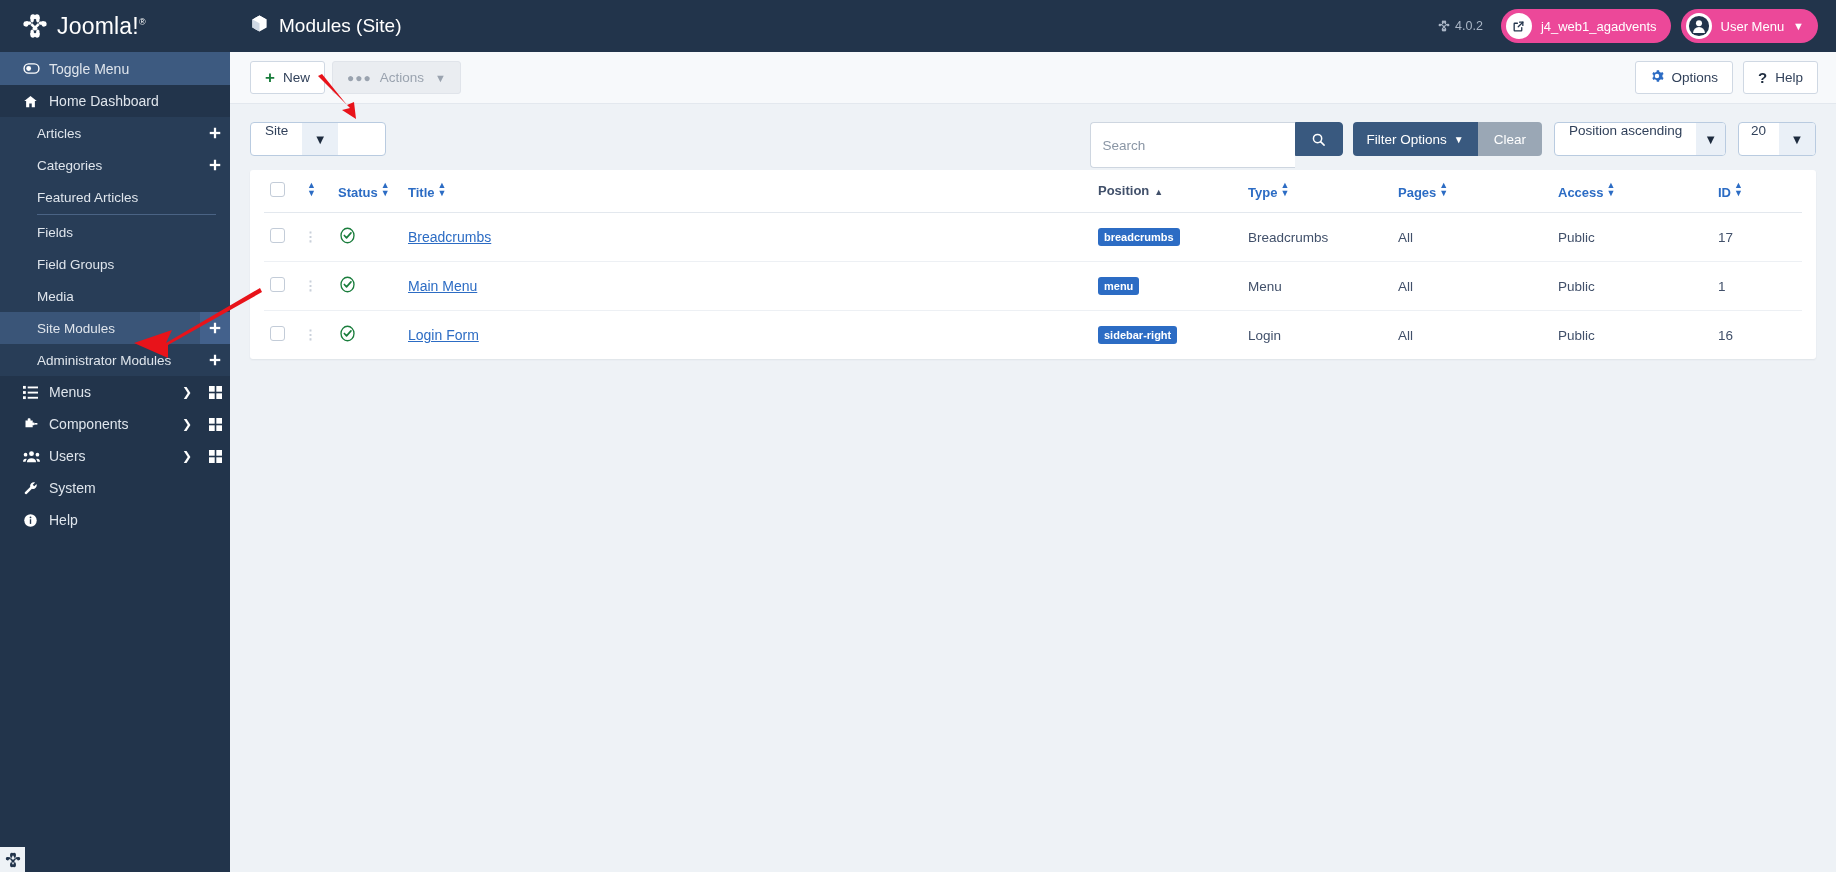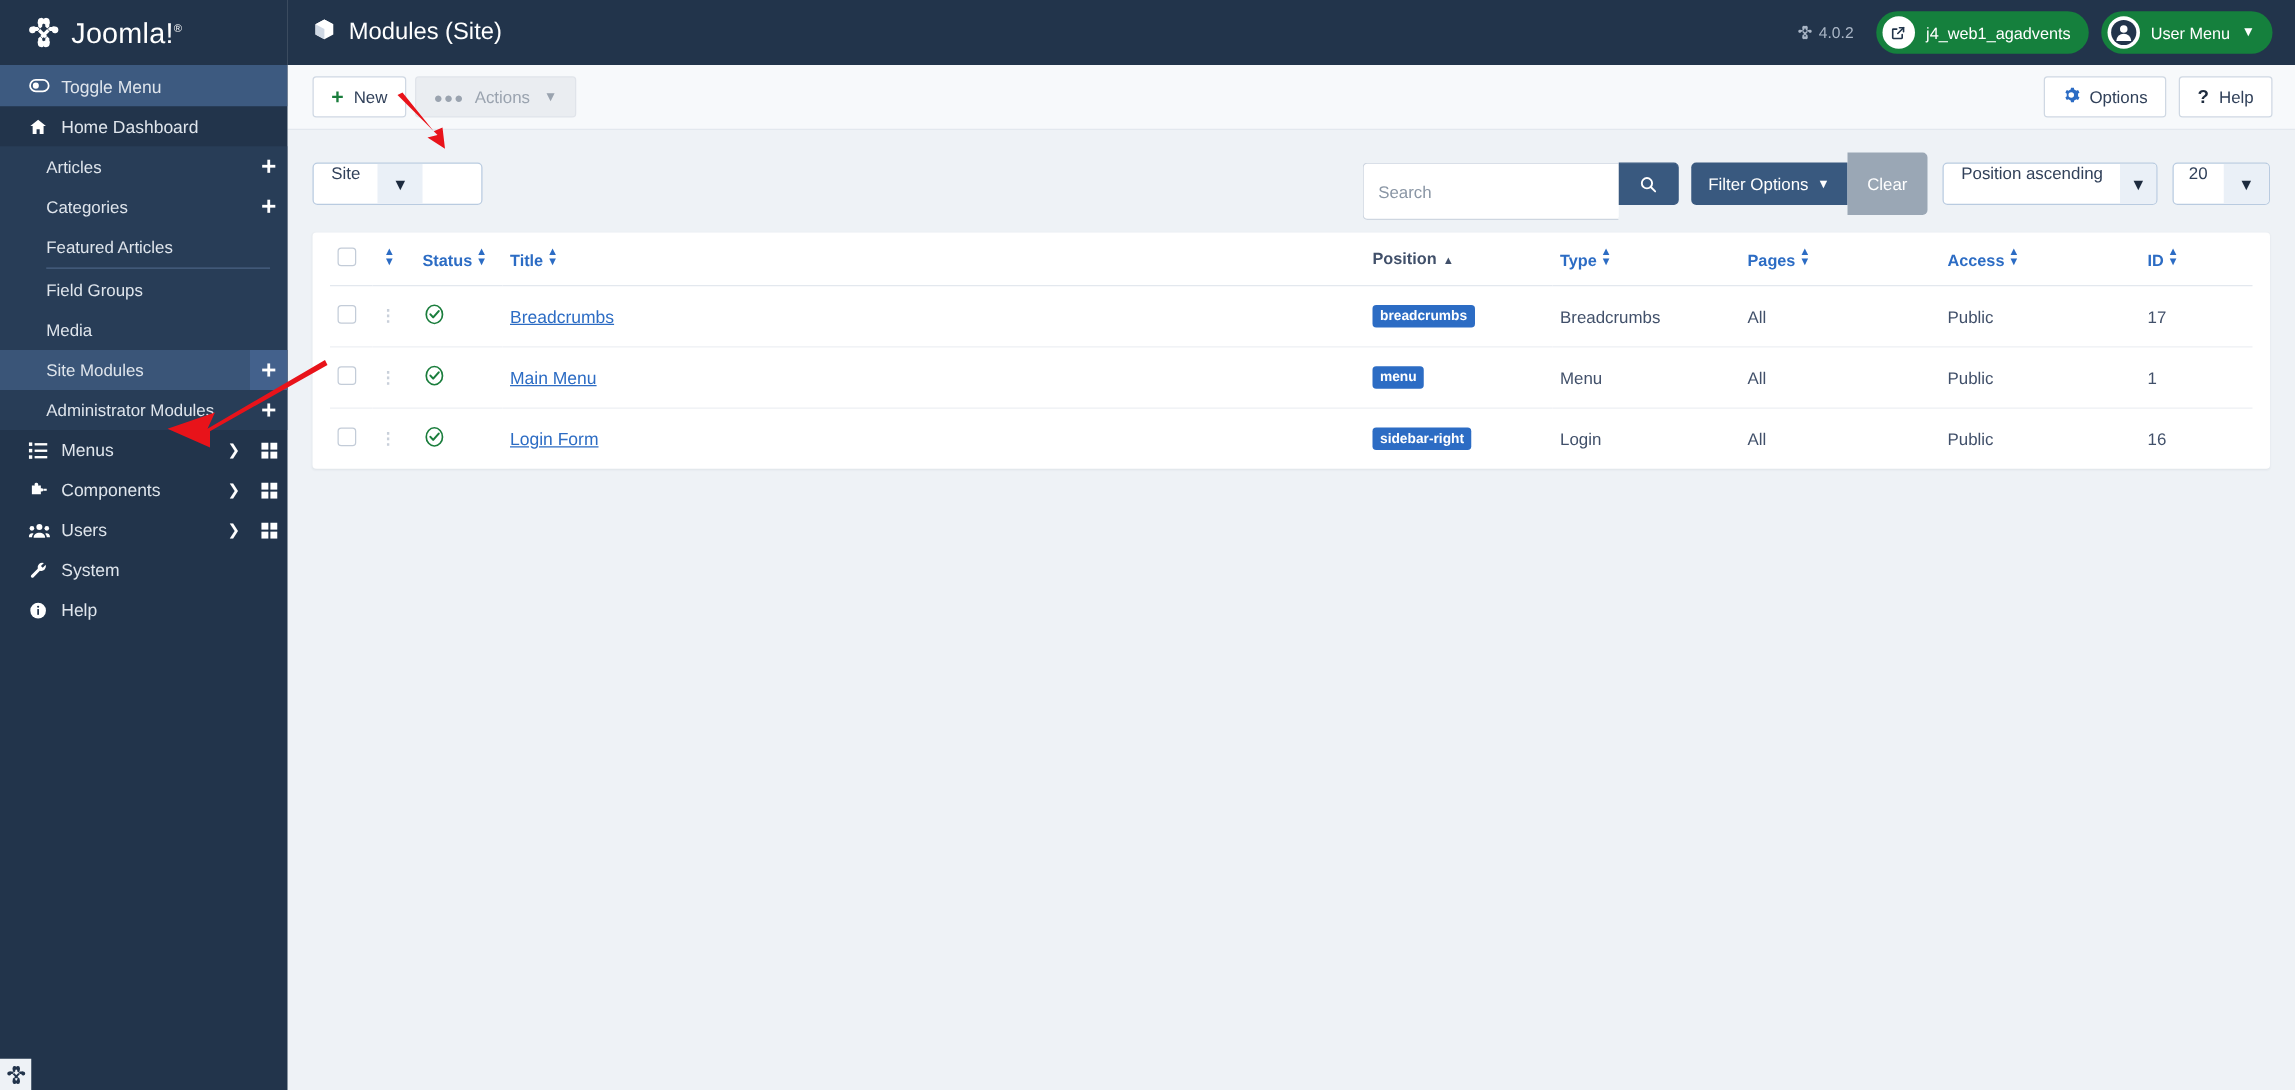--- a/index.html
+++ b/index.html
@@ -78,21 +78,21 @@
   .spacer { flex: 1; }
   .ver {
     color: #aab6c6; font-size: 12.5px; display: flex;
     align-items: center; gap: 5px; margin-right: 8px;
   }
   .pill-btn {
     display: flex; align-items: center; gap: 9px;
     background: #33486480; background: #2e4card;
   }
   .pill-btn {
-    background: #15803d; border-radius: 22px; height: 34px;
+    background: #ec4899; border-radius: 22px; height: 34px;
     display: flex; align-items: center; padding: 0 14px 0 5px;
     color: #fff; font-size: 13px; gap: 9px; cursor: pointer;
     white-space: nowrap;
   }
   .pill-circle {
     width: 26px; height: 26px; border-radius: 50%;
     background: #fff; color: #22344b;
     display: flex; align-items: center; justify-content: center;
   }
 
@@ -142,21 +142,21 @@
     display: flex; align-items: center; justify-content: center;
     cursor: pointer;
   }
   .filter-opts {
     height: 34px; background: #39597f; color: #fff; border: none;
     padding: 0 14px; font-size: 13.5px; display: flex;
     align-items: center; gap: 7px; cursor: pointer;
     border-radius: 4px 0 0 4px; margin-left: 10px;
   }
   .clear-btn {
-    height: 50px; background: #9aa7b5; color: #fff; border: none;
+    height: 34px; background: #9aa7b5; color: #fff; border: none;
     padding: 16px 16px; font-size: 13.5px; display: flex;
     align-items: center; cursor: pointer; border-radius: 0 4px 4px 0;
   }
 
   
   .card {
     background: #fff; border-radius: 3px;
     box-shadow: 0 1px 2px rgba(25,40,60,.07);
     padding: 0 14px;
   }
@@ -273,20 +273,23 @@
             <svg width="12" height="12" viewBox="0 0 16 16" fill="#fff">
                 <rect x="6.5" y="1" width="3" height="14"></rect>
                 <rect x="1" y="6.5" width="14" height="3"></rect>
               </svg>
           </span>
         </div>
         <div class="nav-item">
           <span class="lbl">Featured Articles</span>
         </div>
         <div class="nav-sep"></div>
+        <div class="nav-item">
+          <span class="lbl">Fields</span>
+        </div>
         <div class="nav-item">
           <span class="lbl">Field Groups</span>
         </div>
         <div class="nav-item">
           <span class="lbl">Media</span>
         </div>
         <div class="nav-item active-sub">
           <span class="lbl">Site Modules</span>
           <span class="right-ico plus-cell">
             <svg width="12" height="12" viewBox="0 0 16 16" fill="#fff">

